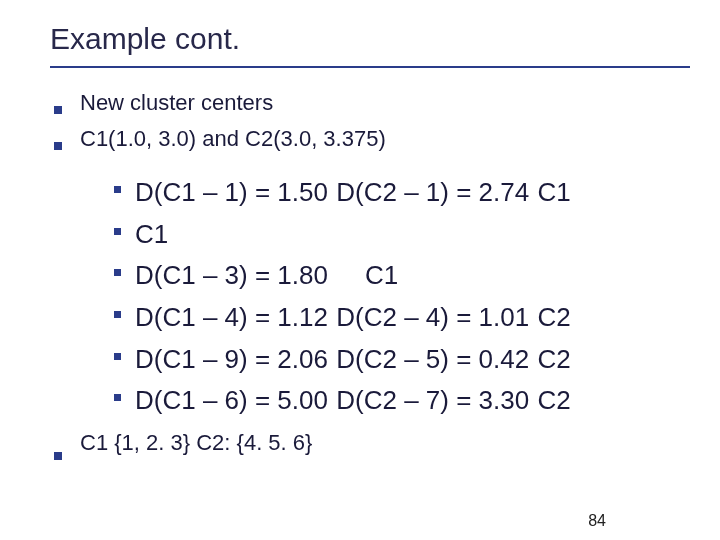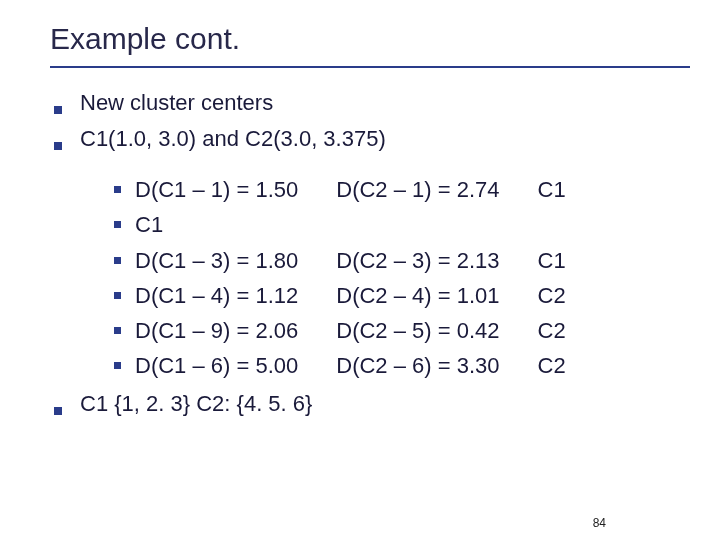--- a/index.html
+++ b/index.html
@@ -47,56 +47,56 @@
   .lvl1 > li > .sq {
     flex: 0 0 auto;
     width: 8px;
     height: 8px;
     background: #2a3c8a;
     margin: 14px 18px 0 0;
   }
   .spacer { height: 14px; }
   .tbl {
     margin-left: 64px;
-    font-size: 22px;
+    font-size: 26px;
     line-height: 1.6;
   }
   .row {
     display: flex;
     align-items: flex-start;
   }
   .row .sq2 {
     flex: 0 0 auto;
     width: 7px;
     height: 7px;
     background: #2a3c8a;
     margin: 14px 14px 0 0;
   }
   .row .c1 { width: 230px; }
   .row .c2 { width: 230px; }
   .row .c3 { width: 60px; }
   .summary {
     display: flex;
-    align-items: center;
+    align-items: flex-end;
     font-size: 22px;
     line-height: 1.55;
     margin: 4px 0 0 4px;
   }
   .summary .sq {
     flex: 0 0 auto;
     width: 8px;
     height: 8px;
     background: #2a3c8a;
     margin: 14px 18px 0 0;
   }
   .pagenum {
     position: absolute;
     right: 14px;
     bottom: 10px;
-    font-size: 12px;
+    font-size: 16px;
     color: #222;
   }
 </style>
 </head>
 <body>
 
 <div class="slide">
   <h1 class="title">Example cont.</h1>
   <hr class="rule">
 
@@ -120,39 +120,38 @@
       <span class="c2">D(C2 – 1) = 2.74</span>
       <span class="c3">C1</span>
     </div>
     <div class="row">
       <span class="sq2"></span>
       <span class="c3">C1</span>
     </div>
     <div class="row">
       <span class="sq2"></span>
       <span class="c1">D(C1 – 3) = 1.80</span>
-      <span class="c2">D(C2 – 3) = 2.13</span>
       <span class="c3">C1</span>
     </div>
     <div class="row">
       <span class="sq2"></span>
       <span class="c1">D(C1 – 4) = 1.12</span>
       <span class="c2">D(C2 – 4) = 1.01</span>
       <span class="c3">C2</span>
     </div>
     <div class="row">
       <span class="sq2"></span>
       <span class="c1">D(C1 – 9) = 2.06</span>
       <span class="c2">D(C2 – 5) = 0.42</span>
       <span class="c3">C2</span>
     </div>
     <div class="row">
       <span class="sq2"></span>
       <span class="c1">D(C1 – 6) = 5.00</span>
-      <span class="c2">D(C2 – 6) = 3.30</span>
+      <span class="c2">D(C2 – 7) = 3.30</span>
       <span class="c3">C2</span>
     </div>
   </div>
 
   <div class="summary">
     <span class="sq"></span>
     <span>C1 {1, 2. 3} C2: {4. 5. 6}</span>
   </div>
 
   <div class="pagenum">84</div>

